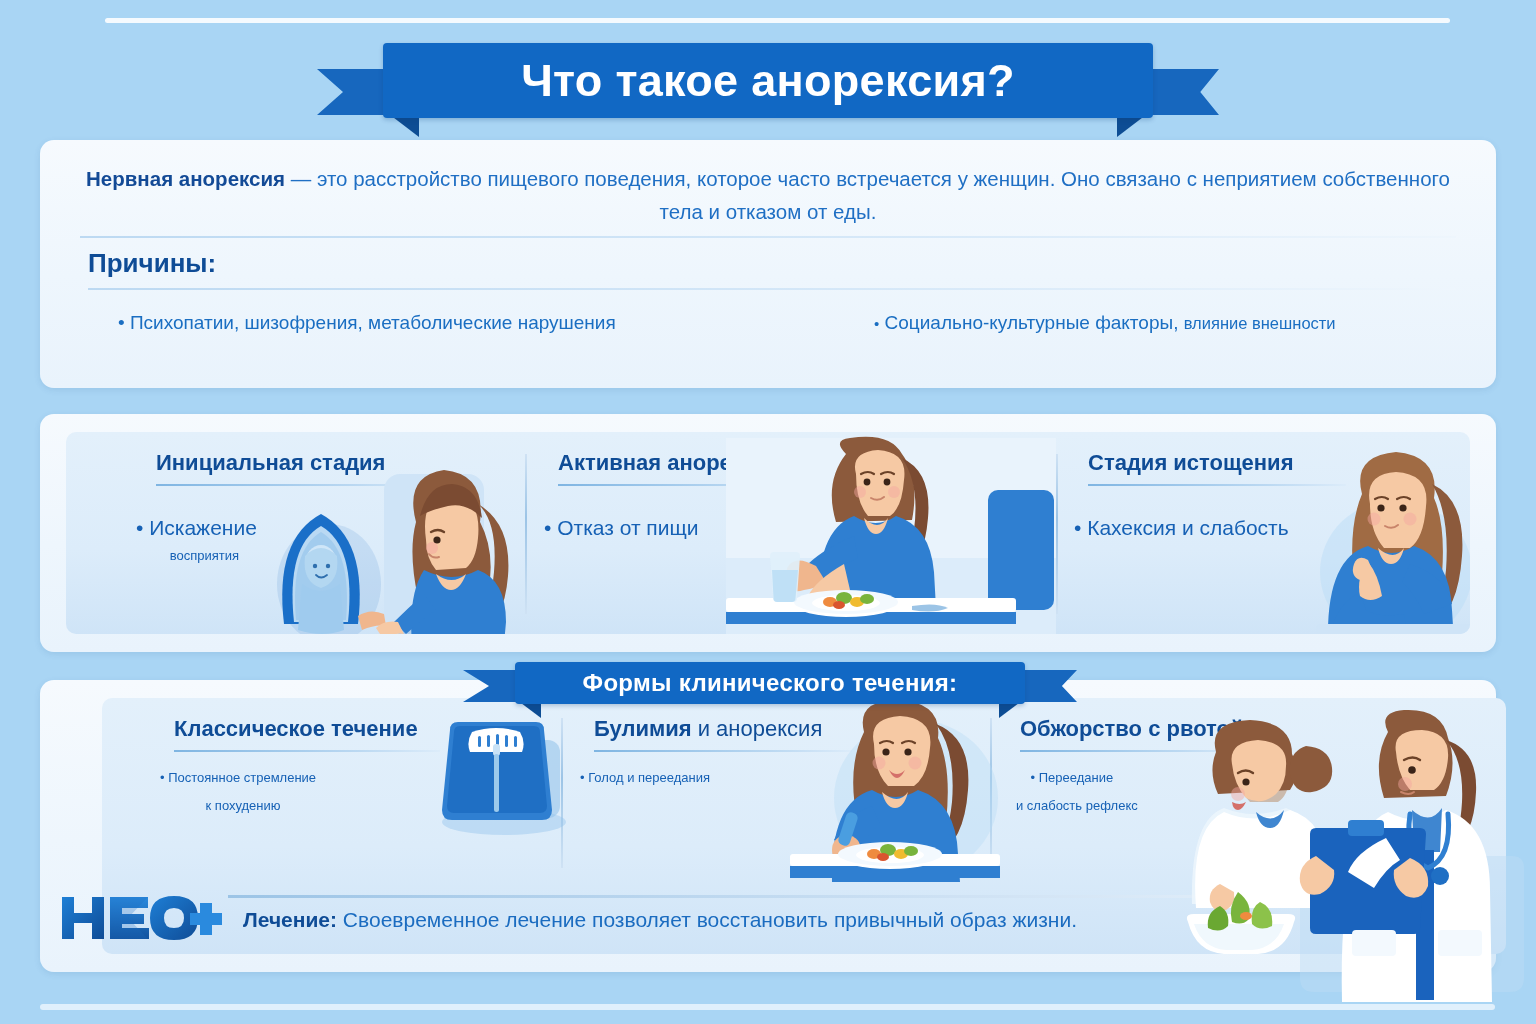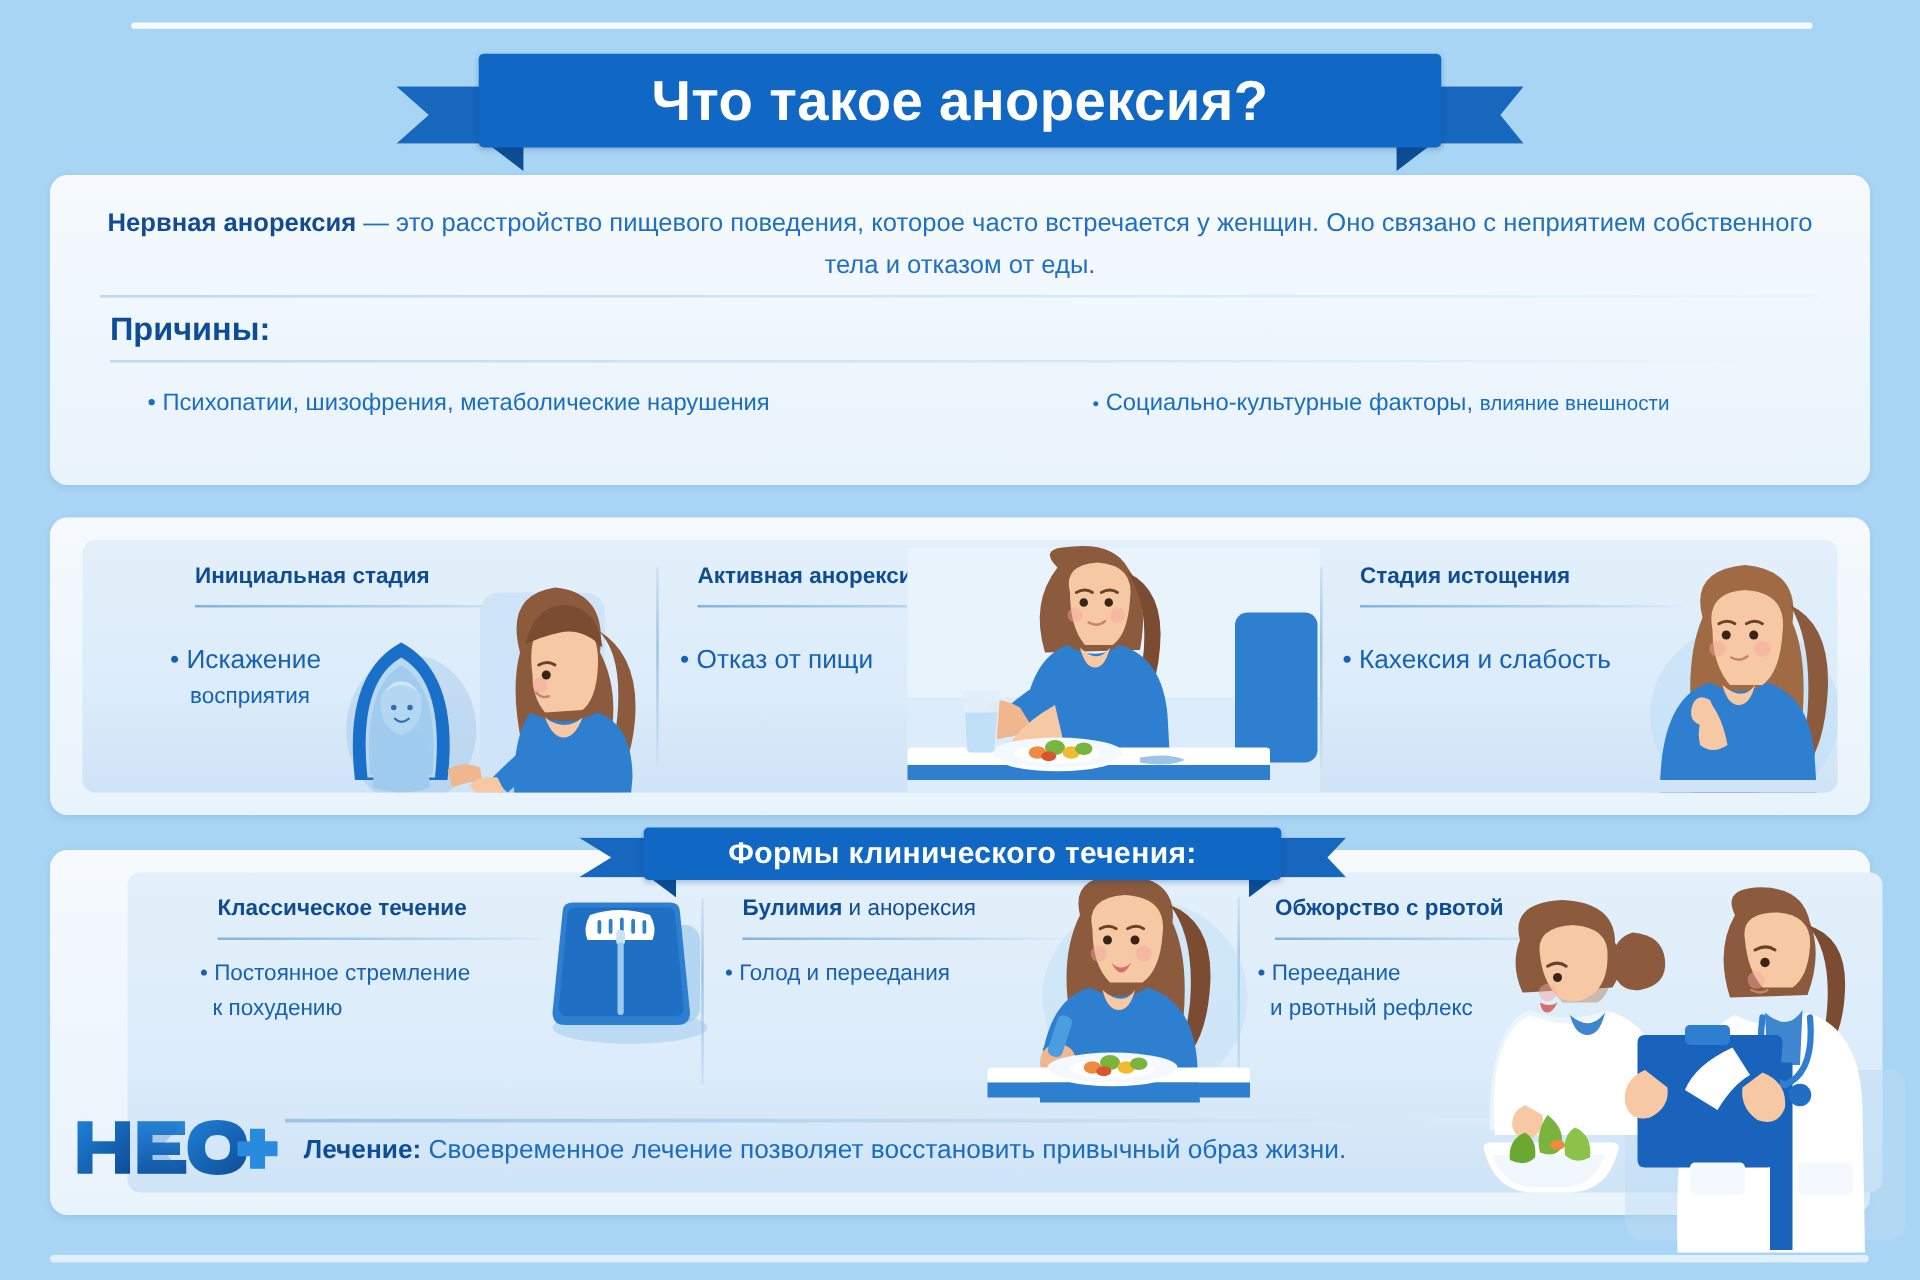--- a/index.html
+++ b/index.html
@@ -95,31 +95,31 @@
 
   
   .panel {
     position:absolute; top:18px; height:202px;
     background:linear-gradient(180deg,#e3f0fb 0%,#dcecfa 58%,#cfe4f7 100%);
     border-radius:10px; overflow:hidden;
   }
   #forms-card .panel { height:256px; }
   .panel .ph {
     position:absolute; left:26px; top:18px;
-    color:#0f4c96; font-size:18px; font-weight:bold; white-space:nowrap;
+    color:#0f4c96; font-size:22px; font-weight:bold; white-space:nowrap;
   }
   .panel .ph .thin { font-weight:normal; }
   .panel .phrule {
     position:absolute; left:26px; top:52px; height:2px;
     background:linear-gradient(90deg,#7fb5e2,#bcd9f2 70%,#dcecfa);
   }
   .panel .bullet {
     position:absolute; left:26px; color:#1661b5; font-size:21px; line-height:28px;
   }
-  .panel .bullet .b2 { font-size:18px; }
+  .panel .bullet .b2 { font-size:13px;text-align:center; }
   .divider {
     position:absolute; width:2px;
     background:linear-gradient(180deg,#cfe2f4,#9cc4e6 40%,#cfe2f4);
   }
 
   
   .ill { position:absolute; }
   svg { display:block; overflow:visible; }
 
   
@@ -364,21 +364,21 @@
           <ellipse cx="93" cy="155" rx="6" ry="4" fill="#d9552f"></ellipse>
         </svg>
       </div>
 
       <div class="ph" style="left:918px;">
         <span>Обжорство с рвотой</span>
       </div>
       <div class="phrule" style="left:918px; width:228px;"></div>
       <div class="bullet" style="left:904px; top:66px;">
         <div class="b2">• Переедание</div>
-        <div class="b2" style="margin-left:10px;">и рвотный рефлекс</div>
+        <div class="b2" style="margin-left:10px;">и слабость рефлекс</div>
       </div>
     </div>
 
   </div>
 
   <div class="ill" style="left:1120px; top:716px; z-index:7;">
     <svg width="400" height="290" viewBox="0 0 400 290">
       <rect x="0" y="0" width="400" height="240" rx="12" fill="#cfe4f7" opacity=".0"></rect>
 
       <path d="M180 150 q0 -10 12 -10 h200 q12 0 12 12 v110 q0 14 -14 14 h-196 q-14 0 -14 -14z" fill="#bcdcf5" opacity=".45"></path>

